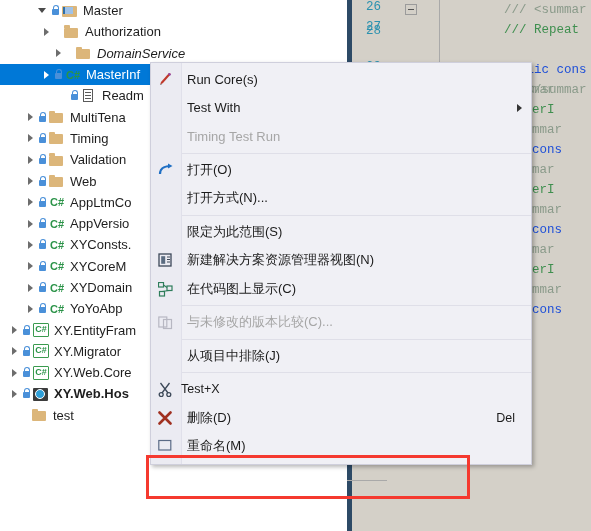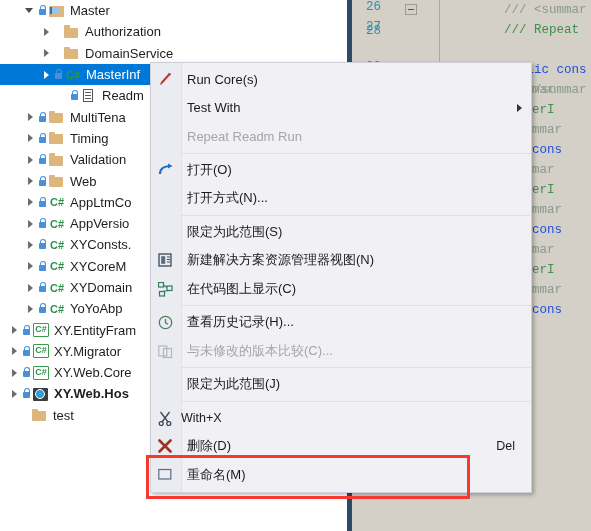--- a/index.html
+++ b/index.html
@@ -437,33 +437,33 @@
         <div class="foldtick" style="left: 0px; top: 260px; width: 40px;"></div>
         <div class="foldtick" style="left: 0px; top: 300px; width: 40px;"></div>
         <div class="foldtick" style="left: 0px; top: 360px; width: 40px;"></div>
         <div class="foldtick" style="left: 0px; top: 400px; width: 40px;"></div>
         <div class="foldtick" style="left: 0px; top: 440px; width: 40px;"></div>
         <div class="foldtick" style="left: 0px; top: 480px; width: 40px;"></div>
       </div>
   </div>
 
   <div id="tree">
-      <div class="row" style="padding-left: 24px;">
+      <div class="row" style="padding-left: 37px;">
         <span class="twisty open"></span>
         <span class="lockicon"></span>
         <span class="ficon solfolder"></span>
         <span class="label">Master</span>
       </div>
       <div class="row" style="padding-left: 40px;">
         <span class="twisty closed"></span>
         <span class="" style="flex: 0 0 11px; width: 11px;"></span>
         <span class="ficon folder"></span>
         <span class="label">Authorization</span>
       </div>
-      <div class="row" style="padding-left: 40px;">
+      <div class="row" style="padding-left: 52px; font-style: italic;">
         <span class="twisty closed"></span>
         <span class="" style="flex: 0 0 11px; width: 11px;"></span>
         <span class="ficon folder"></span>
         <span class="label">DomainService</span>
       </div>
       <div class="row sel" style="padding-left: 40px;">
         <span class="twisty closed"></span>
         <span class="lockicon"></span>
         <span class="ficon cs">
           <span>C#</span>
@@ -595,21 +595,21 @@
           </span>
           <span class="mi-label">Run Core(s)</span>
         </div>
         <div class="mi">
           <span class="mi-icon"></span>
           <span class="mi-label">Test With</span>
           <span class="mi-arrow"></span>
         </div>
         <div class="mi disabled">
           <span class="mi-icon"></span>
-          <span class="mi-label">Repeat Readm Run</span>
+          <span class="mi-label">Timing Test Run</span>
         </div>
         <div class="sep"></div>
         <div class="mi">
           <span class="mi-icon">
             <span class="g">
               <svg width="16" height="14" viewBox="0 0 16 14">
                 <path d="M2 11 C2 4 9 3 12 3" stroke="#1f6fc4" stroke-width="2.2" fill="none"></path>
                 <path d="M10 0.5 L14.5 3 L10 5.5 Z" fill="#1f6fc4"></path>
               </svg>
             </span>
@@ -644,59 +644,48 @@
                 <rect x="0.5" y="0.5" width="5" height="4.5" fill="none" stroke="#2e7d5b" stroke-width="1.2"></rect>
                 <rect x="9" y="4" width="5" height="4.5" fill="none" stroke="#2e7d5b" stroke-width="1.2"></rect>
                 <rect x="1.5" y="9.5" width="5" height="4.5" fill="none" stroke="#2e7d5b" stroke-width="1.2"></rect>
                 <path d="M5.5 3 L9 5.5 M4 9.5 L11 8.5" stroke="#2e7d5b" stroke-width="1.1"></path>
               </svg>
             </span>
           </span>
           <span class="mi-label">在代码图上显示(C)</span>
         </div>
         <div class="sep"></div>
-        <div class="mi">
-          <span class="mi-icon">
-            <span class="g">
-              <svg width="15" height="15" viewBox="0 0 15 15">
-                <circle cx="7.5" cy="7.5" r="6.2" fill="none" stroke="#4e7f5e" stroke-width="1.3"></circle>
-                <path d="M7.5 4 V7.8 L10 9.3" stroke="#4e7f5e" stroke-width="1.3" fill="none"></path>
-              </svg>
-            </span>
-          </span>
-          <span class="mi-label">查看历史记录(H)...</span>
-        </div>
         <div class="mi disabled">
           <span class="mi-icon">
             <span class="g">
               <svg width="15" height="15" viewBox="0 0 15 15" opacity="0.45">
                 <rect x="0.8" y="2" width="8" height="10" fill="none" stroke="#7a7a8a" stroke-width="1.2"></rect>
                 <rect x="5.5" y="4.5" width="8" height="9" fill="none" stroke="#7a7a8a" stroke-width="1.2"></rect>
               </svg>
             </span>
           </span>
           <span class="mi-label">与未修改的版本比较(C)...</span>
         </div>
         <div class="sep"></div>
         <div class="mi">
           <span class="mi-icon"></span>
-          <span class="mi-label">限定为此范围(J)</span>
+          <span class="mi-label">从项目中排除(J)</span>
         </div>
         <div class="sep"></div>
         <div class="mi">
           <span class="mi-icon">
             <span class="g">
               <svg width="14" height="15" viewBox="0 0 14 15">
                 <path d="M2.5 1 L10 11 M11.5 1 L4 11" stroke="#3c4858" stroke-width="1.3" fill="none"></path>
                 <circle cx="3.2" cy="12.6" r="2" fill="none" stroke="#3c4858" stroke-width="1.3"></circle>
                 <circle cx="10.8" cy="12.6" r="2" fill="none" stroke="#3c4858" stroke-width="1.3"></circle>
               </svg>
             </span>
           </span>
-          <span class="mi-key">With+X</span>
+          <span class="mi-key">Test+X</span>
         </div>
         <div class="mi">
           <span class="mi-icon">
             <span class="g">
               <svg width="14" height="14" viewBox="0 0 14 14">
                 <path d="M1.5 1.5 L12.5 12.5 M12.5 1.5 L1.5 12.5" stroke="#a03020" stroke-width="2.6" stroke-linecap="round"></path>
               </svg>
             </span>
           </span>
           <span class="mi-label">删除(D)</span>

